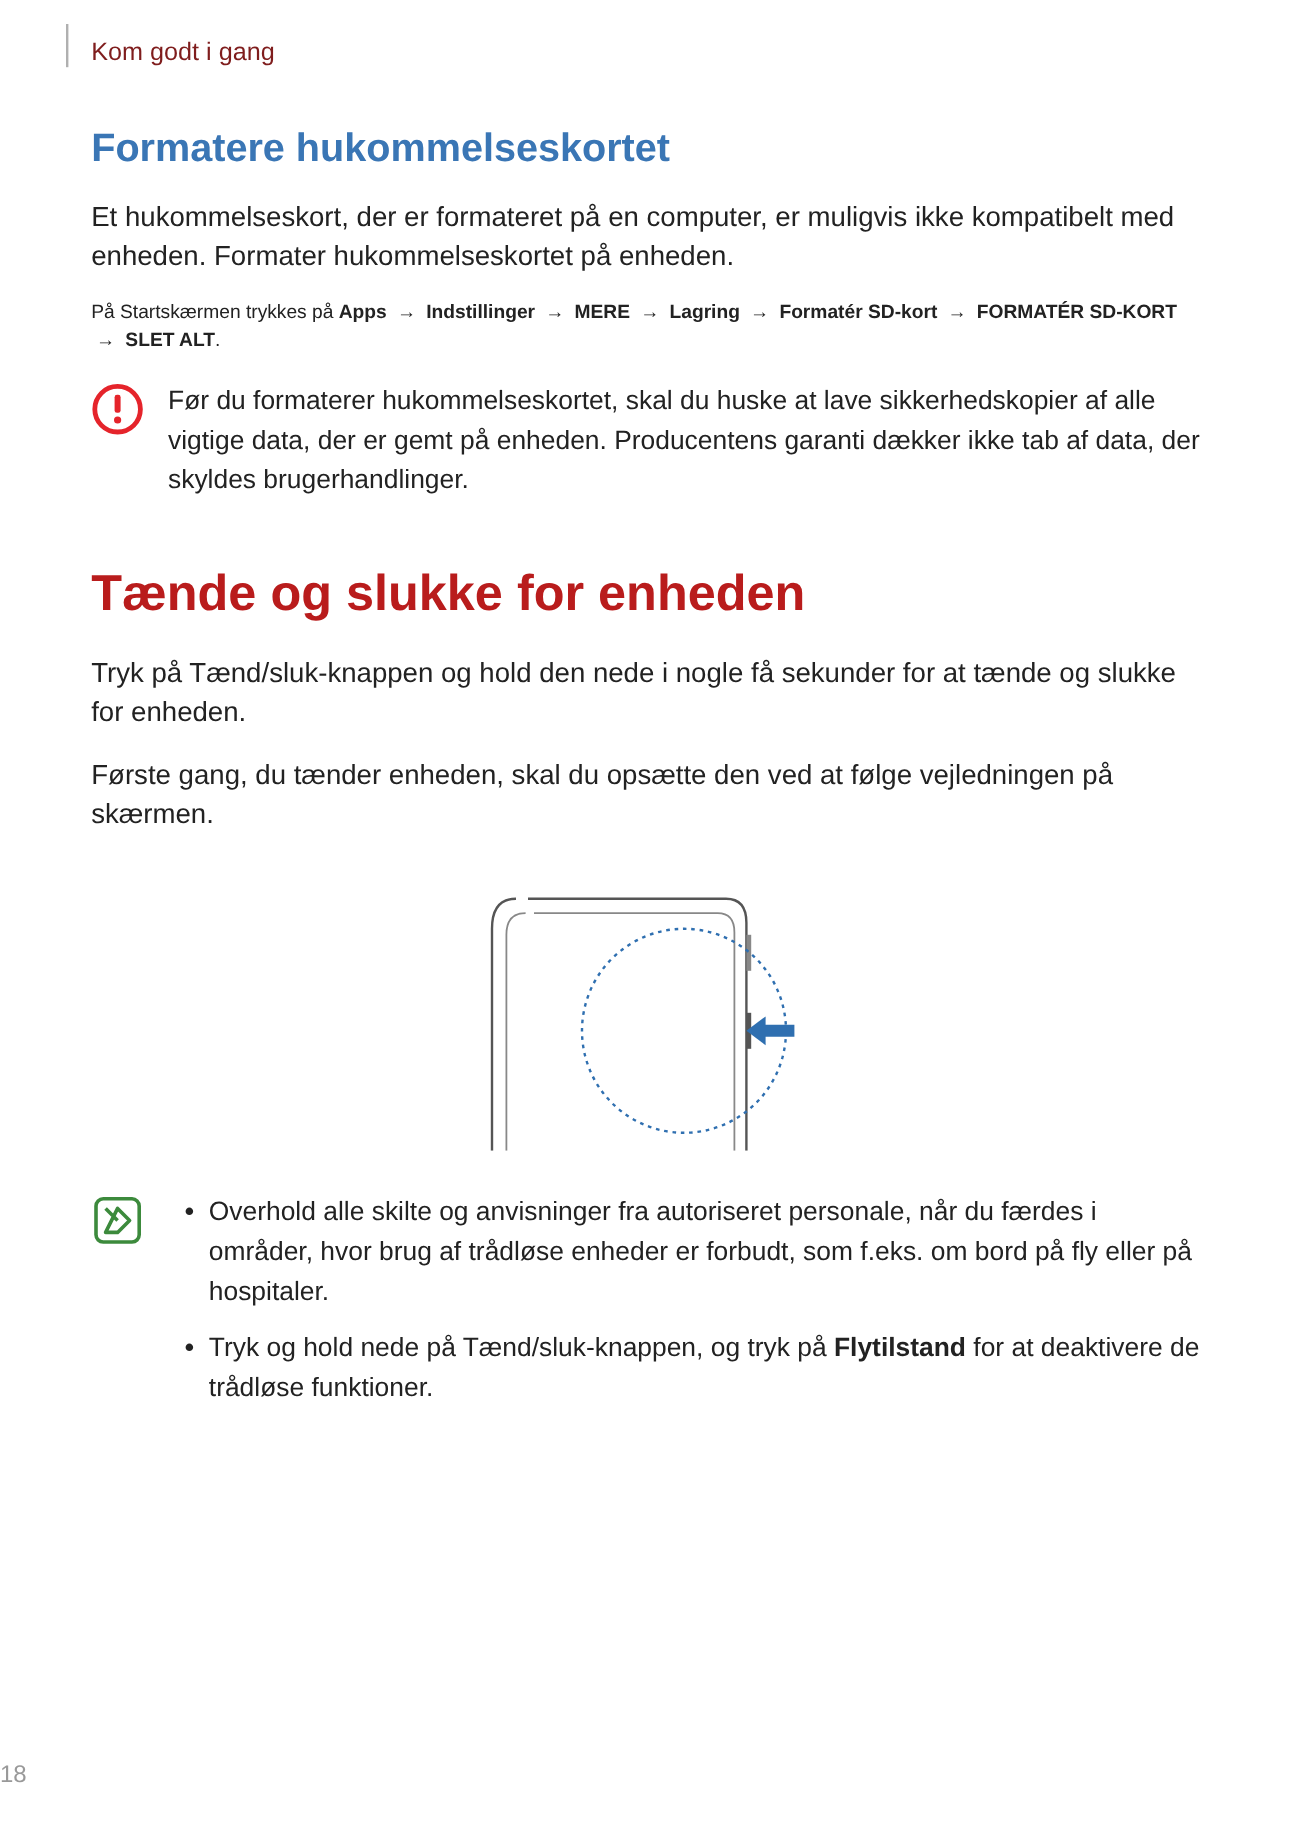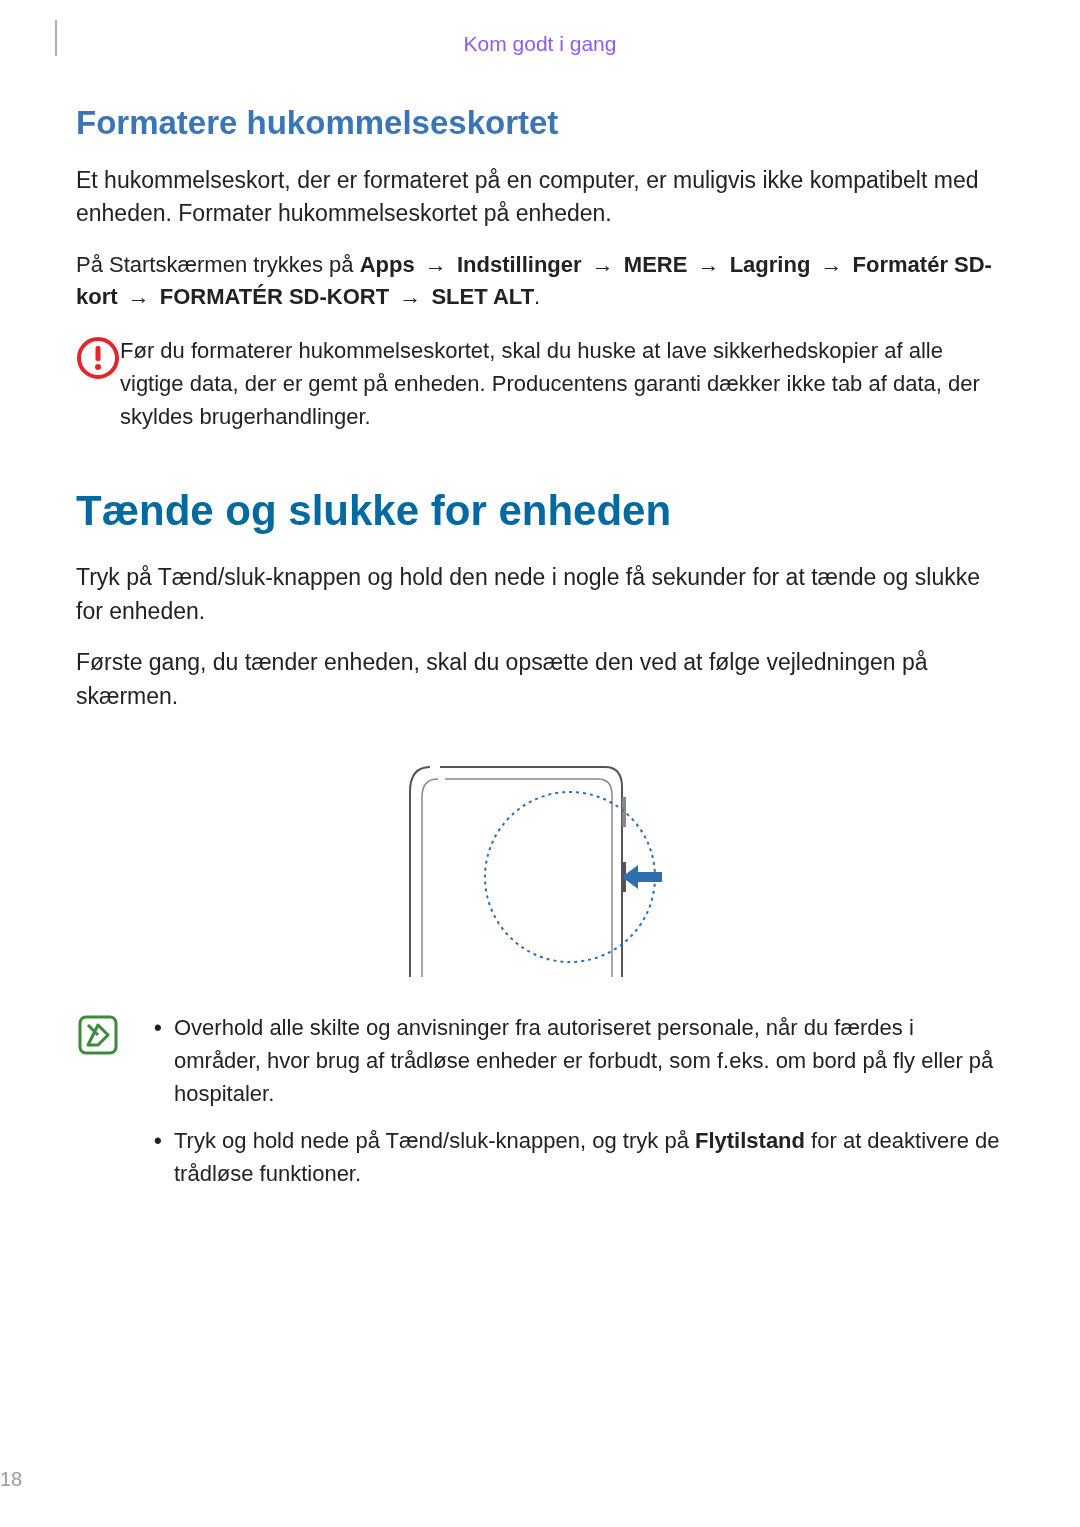--- a/index.html
+++ b/index.html
@@ -16,63 +16,63 @@
     }
     .header-line {
       position: absolute;
       left: 55px;
       top: 20px;
       width: 2px;
       height: 36px;
       background: #b0b0b0;
     }
     .breadcrumb {
-      color: #8b5cf6;
+      color: #7f1d1d;
       font-size: 21px;
       margin-left: 0px;
       margin-bottom: 48px;
-      text-align: center;
     }
     h2.sub {
       color: #3a76b5;
       font-size: 33px;
       font-weight: 600;
       margin-bottom: 22px;
     }
     p.body {
       font-size: 23px;
       line-height: 1.45;
       margin-bottom: 18px;
       color: #222;
     }
     .nav-path {
-      font-size: 22px;
+      font-size: 16px;
       line-height: 1.45;
       margin-bottom: 22px;
     }
     .arrow { padding: 0 4px; }
     .bold { font-weight: 700; }
     .warning-block {
       display: flex;
       align-items: flex-start;
+      gap: 20px;
       margin-bottom: 54px;
     }
     .warning-icon-wrap, .note-icon-wrap {
       flex: 0 0 44px;
       display: flex;
       align-items: flex-start;
       padding-top: 2px;
     }
     .warning-text, .note-text {
       flex: 1;
       font-size: 22px;
       line-height: 1.5;
     }
     h1.main {
-      color: #0369a1;
+      color: #b91c1c;
       font-size: 42px;
       font-weight: 700;
       margin-bottom: 26px;
     }
     .figure {
       display: flex;
       justify-content: center;
       margin: 24px 0 34px 0;
     }
     .note-block {

